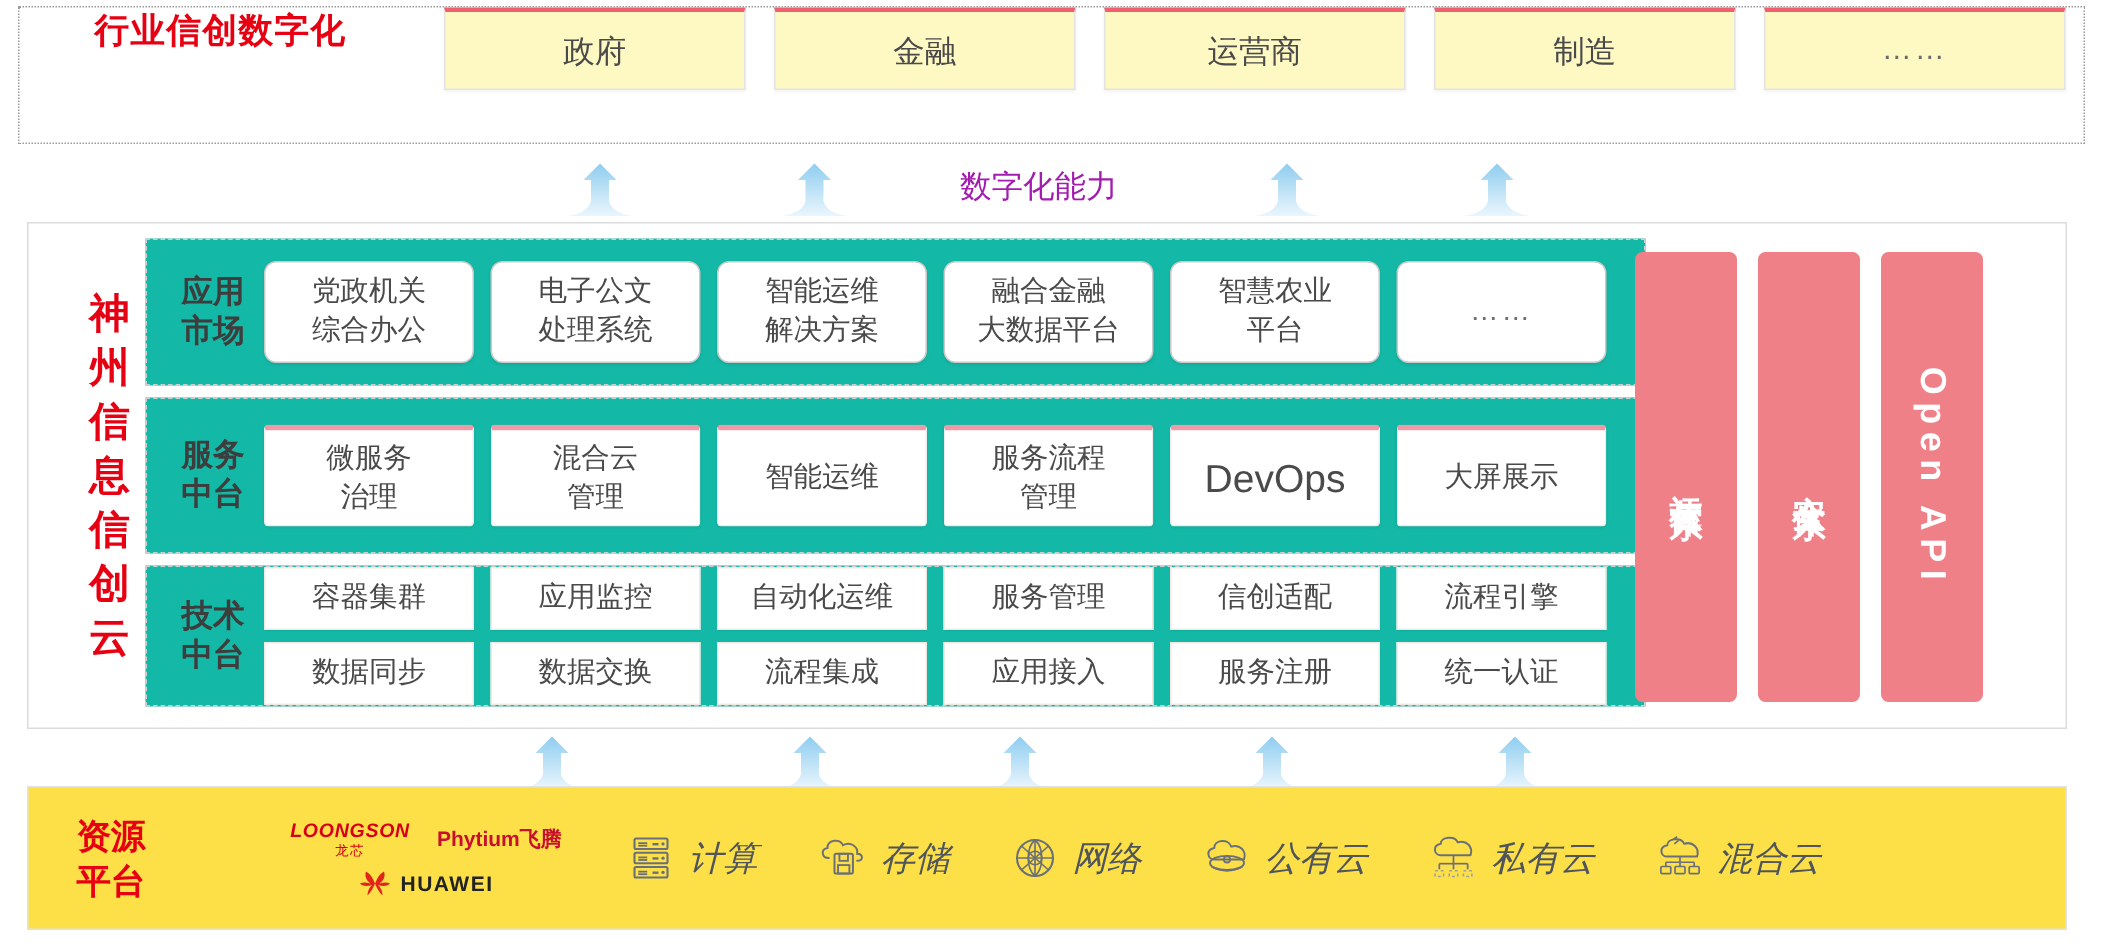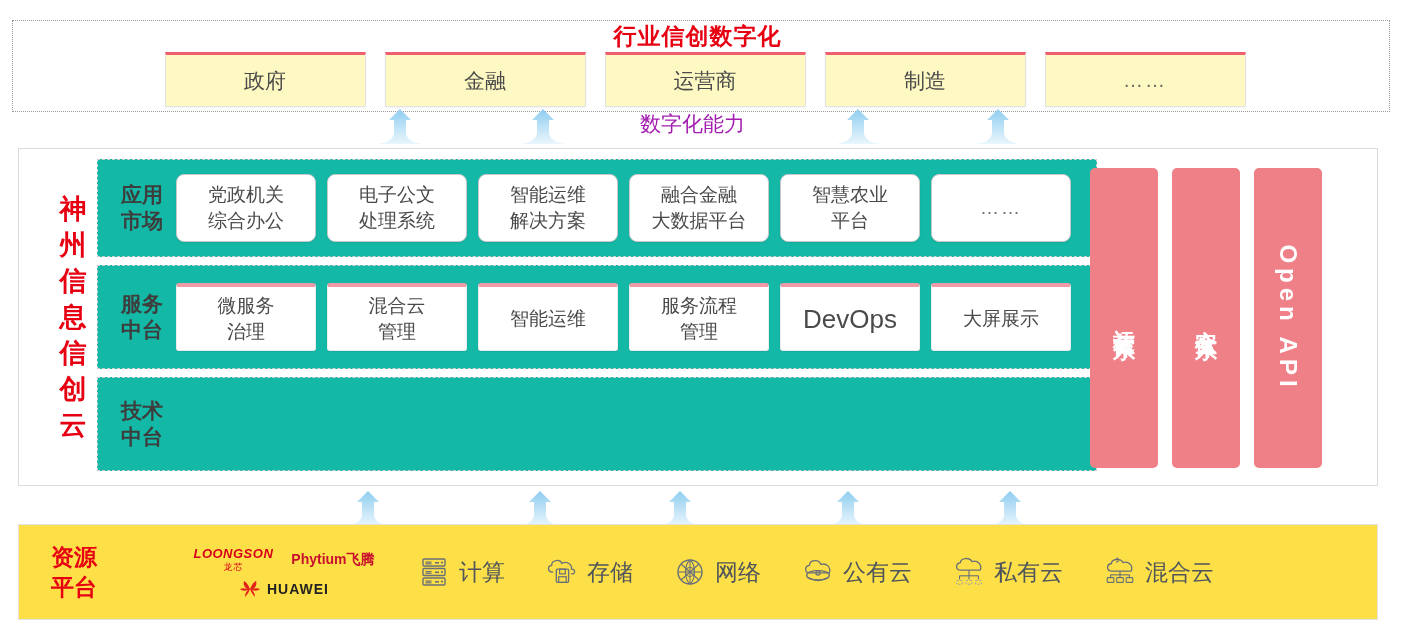--- a/index.html
+++ b/index.html
@@ -6,24 +6,24 @@
   html, body {
     width: 1402px; height: 632px;
     background: #ffffff;
     font-family: "Liberation Sans", "DejaVu Sans", sans-serif;
     overflow: hidden;
   }
   #page { position: relative; width: 1402px; height: 632px; background:#fff; }
 
   
   .industry-band {
-    position: absolute; left: 12px; top: 20px;
+    position: absolute; left: 12px; top: 4px;
     width: 1378px; height: 92px;
     border: 1px dotted #9a9a9a;
-    display: flex; align-items: center; flex-direction: column;
+    display: flex; 
   }
   .industry-title {
     color: #e60012; font-weight: bold; font-size: 23px;
     letter-spacing: 1px; margin-left: 50px; width: 225px;
     white-space: nowrap;
   }
   .industry-boxes { display: flex; gap: 19px; margin-left: 8px; }
   .industry-box {
     width: 201px; height: 55px;
     background: #fef9c3;
@@ -148,21 +148,21 @@
   .logo-loongson { display: flex; flex-direction: column; align-items: center; justify-content: center; }
   .logo-loongson .l1 {
     color: #d7001a; font-weight: bold; font-size: 13px;
     font-style: italic; letter-spacing: 0.5px;
   }
   .logo-loongson .l2 { color: #d7001a; font-size: 9px; letter-spacing: 1px; }
   .logo-phytium { color: #c8102e; font-weight: bold; font-size: 14px; white-space: nowrap; }
   .logo-huawei { display:flex; align-items:center; gap:6px; }
   .logo-huawei .hw-text { color: #222; font-weight: bold; font-size: 14px; letter-spacing: 1px; }
 
-  .res-items { display: flex; align-items: flex-end; gap: 40px; margin-left: 18px; }
+  .res-items { display: flex; align-items: flex-end; gap: 40px; margin-left: 18px; font-style: italic; }
   .res-item { display: flex; align-items: center; gap: 8px; }
   .res-item .lbl { font-size: 23px; color: #50555c; }
   .res-icon { width: 34px; height: 32px; display:block; }
 </style>
 </head>
 <body>
 
 <div id="page">
 
   <div class="industry-band">
@@ -279,20 +279,38 @@
           </div>
           <div class="card svc" style="font-size:26px;">DevOps</div>
           <div class="card svc">大屏展示</div>
         </div>
       </div>
 
       <div class="tier" style="height:94px;">
         <div class="tier-label">
           <div>技术</div>
           <div>中台</div>
+        </div>
+        <div class="tier-grid">
+          <div class="tier-grid-row">
+            <div class="card tech">容器集群</div>
+            <div class="card tech">应用监控</div>
+            <div class="card tech">自动化运维</div>
+            <div class="card tech">服务管理</div>
+            <div class="card tech">信创适配</div>
+            <div class="card tech">流程引擎</div>
+          </div>
+          <div class="tier-grid-row">
+            <div class="card tech">数据同步</div>
+            <div class="card tech">数据交换</div>
+            <div class="card tech">流程集成</div>
+            <div class="card tech">应用接入</div>
+            <div class="card tech">服务注册</div>
+            <div class="card tech">统一认证</div>
+          </div>
         </div>
       </div>
 
     </div>
   </div>
 
   <div class="pillars">
     <div class="pillar">
       <span class="v-cjk">运营体系</span>
     </div>

